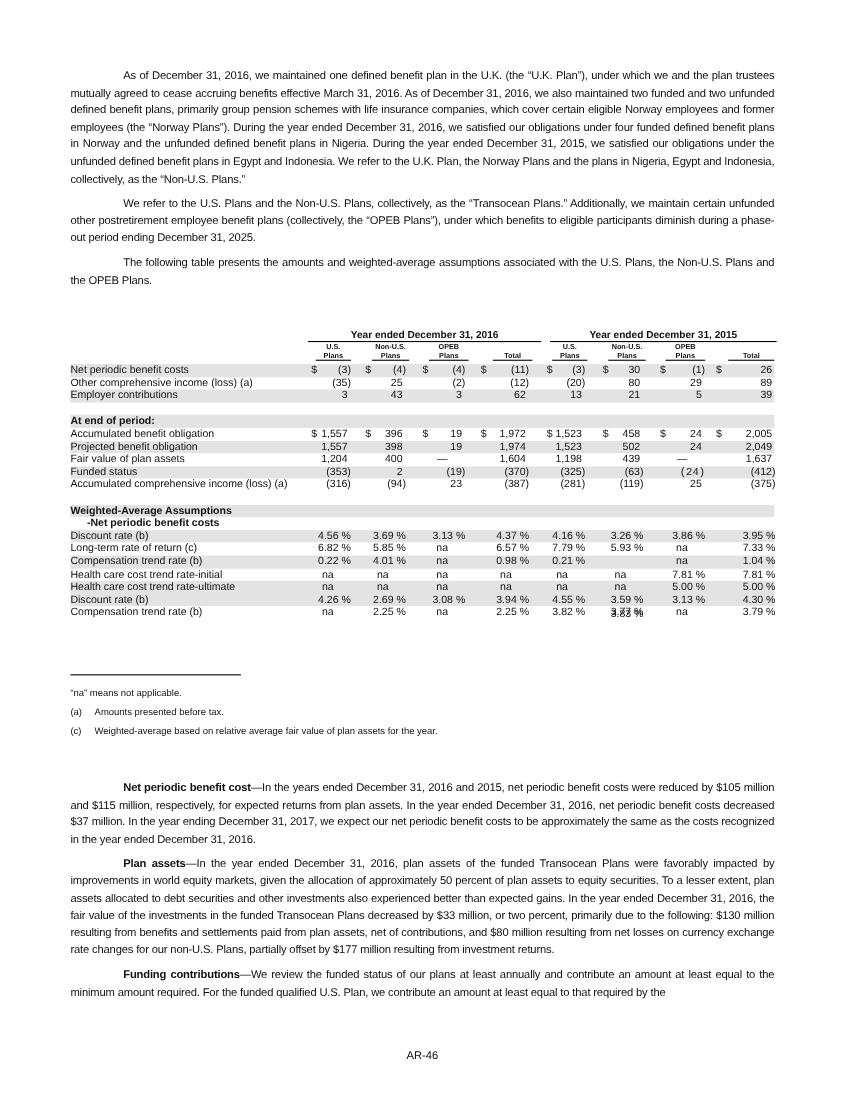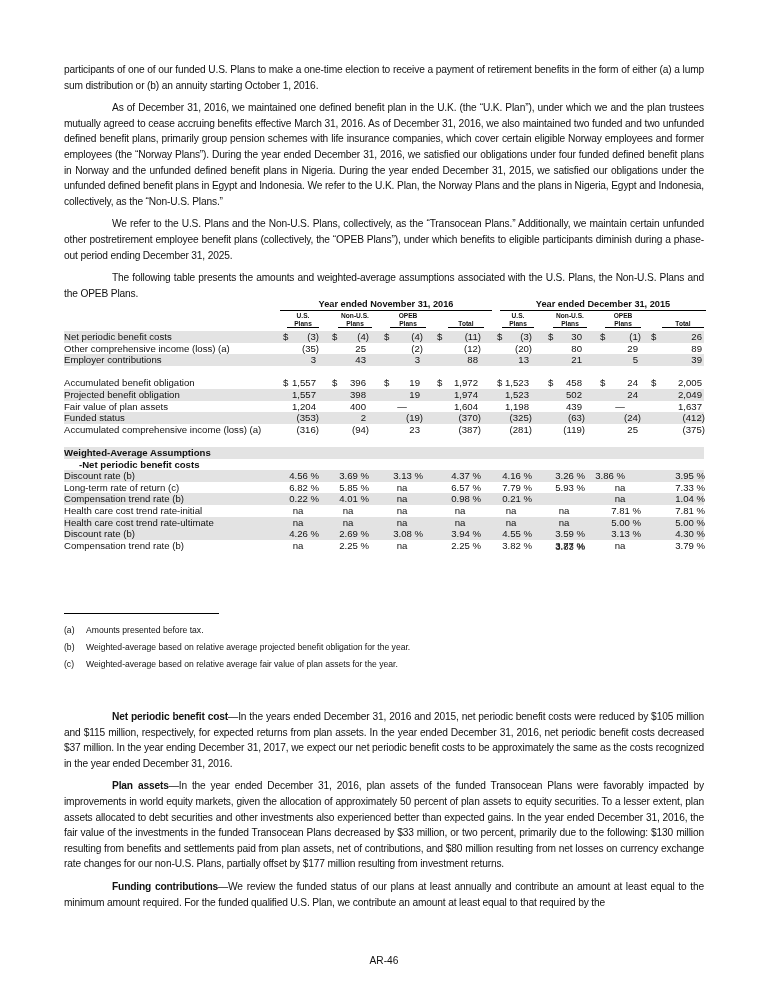--- a/index.html
+++ b/index.html
@@ -35,29 +35,28 @@
   .fn-row { white-space: nowrap; }
   .fn-key { display: inline-block; width: 22px; }
 
   .lower { position: absolute; left: 64px; top: 709px; width: 640px; }
   .pagenum { position: absolute; left: 0; width: 768px; top: 955px; text-align: center; font-size: 10.2px; }
 </style>
 </head>
 <body>
 
 <div class="page">
-  <p class="para">participants of one of our funded U.S. Plans to make a one-time election to receive a payment of retirement benefits in the form of either (a) a lump sum distribution or (b) an annuity starting October 1, 2016.</p>
   <p class="para indent">As of December 31, 2016, we maintained one defined benefit plan in the U.K. (the “U.K. Plan”), under which we and the plan trustees mutually agreed to cease accruing benefits effective March 31, 2016.  As of December 31, 2016, we also maintained two funded and two unfunded defined benefit plans, primarily group pension schemes with life insurance companies, which cover certain eligible Norway employees and former employees (the “Norway Plans”).  During the year ended December 31, 2016, we satisfied our obligations under four funded defined benefit plans in Norway and the unfunded defined benefit plans in Nigeria.  During the year ended December 31, 2015, we satisfied our obligations under the unfunded defined benefit plans in Egypt and Indonesia.  We refer to the U.K. Plan, the Norway Plans and the plans in Nigeria, Egypt and Indonesia, collectively, as the “Non-U.S. Plans.”</p>
   <p class="para indent">We refer to the U.S. Plans and the Non-U.S. Plans, collectively, as the “Transocean Plans.”  Additionally, we maintain certain unfunded other postretirement employee benefit plans (collectively, the “OPEB Plans”), under which benefits to eligible participants diminish during a phase-out period ending December 31, 2025.</p>
   <p class="para indent">The following table presents the amounts and weighted-average assumptions associated with the U.S. Plans, the Non-U.S. Plans and the OPEB Plans.</p>
 </div>
 
 <div class="tbl">
   <div class="hdr-area">
-    <div class="hdr-year" style="left:216px;width:212px;">Year ended November 31, 2016</div>
+    <div class="hdr-year" style="left:216px;width:212px;">Year ended December 31, 2016</div>
     <div class="hdr-year" style="left:436px;width:206px;">Year ended December 31, 2015</div>
     <div id="colheaders">
         <div class="hdr-col" style="left: 223px; top: 14px; width: 32px;">
           <div>U.S.</div>
           <div>Plans</div>
         </div>
         <div class="hdr-col" style="left: 274px; top: 14px; width: 34px;">
           <div>Non-U.S.</div>
           <div>Plans</div>
         </div>
@@ -116,27 +115,30 @@
         <span class="cell" style="right: 172px;">(20)</span>
         <span class="cell" style="right: 122px;">80</span>
         <span class="cell" style="right: 66px;">29</span>
         <span class="cell" style="right: 2px;">89</span>
       </div>
       <div class="row shade">
         <span class="lbl">Employer contributions</span>
         <span class="cell" style="right: 388px;">3</span>
         <span class="cell" style="right: 338px;">43</span>
         <span class="cell" style="right: 284px;">3</span>
-        <span class="cell" style="right: 226px;">88</span>
+        <span class="cell" style="right: 226px;">62</span>
         <span class="cell" style="right: 175px;">13</span>
         <span class="cell" style="right: 122px;">21</span>
         <span class="cell" style="right: 66px;">5</span>
         <span class="cell" style="right: 2px;">39</span>
       </div>
       <div class="spacer"></div>
+      <div class="row shade">
+        <span class="lbl bold">At end of period:</span>
+      </div>
       <div class="row">
         <span class="lbl">Accumulated benefit obligation</span>
         <span class="dollar" style="left: 219px;">$</span>
         <span class="cell" style="right: 388px;">1,557</span>
         <span class="dollar" style="left: 268px;">$</span>
         <span class="cell" style="right: 338px;">396</span>
         <span class="dollar" style="left: 320px;">$</span>
         <span class="cell" style="right: 284px;">19</span>
         <span class="dollar" style="left: 373px;">$</span>
         <span class="cell" style="right: 226px;">1,972</span>
@@ -172,21 +174,21 @@
         <span class="cell" style="right: 2px;">1,637</span>
       </div>
       <div class="row shade">
         <span class="lbl">Funded status</span>
         <span class="cell" style="right: 385px;">(353)</span>
         <span class="cell" style="right: 338px;">2</span>
         <span class="cell" style="right: 281px;">(19)</span>
         <span class="cell" style="right: 223px; margin-left: 38px;">(370)</span>
         <span class="cell" style="right: 172px;">(325)</span>
         <span class="cell" style="right: 119px;">(63)</span>
-        <span class="cell" style="right: 63px;">(24)</span>
+        <span class="cell" style="right: 63px; font-family: Liberation Mono, monospace;">(24)</span>
         <span class="cell" style="right: -1px;">(412)</span>
       </div>
       <div class="row">
         <span class="lbl">Accumulated comprehensive income (loss) (a)</span>
         <span class="cell" style="right: 385px;">(316)</span>
         <span class="cell" style="right: 335px;">(94)</span>
         <span class="cell" style="right: 284px;">23</span>
         <span class="cell" style="right: 223px;">(387)</span>
         <span class="cell" style="right: 172px;">(281)</span>
         <span class="cell" style="right: 119px;">(119)</span>
@@ -201,21 +203,21 @@
         <span class="lbl bold sub">-Net periodic benefit costs</span>
       </div>
       <div class="row shade">
         <span class="lbl">Discount rate (b)</span>
         <span class="cell" style="right: 385px;">4.56 %</span>
         <span class="cell" style="right: 335px;">3.69 %</span>
         <span class="cell" style="right: 281px;">3.13 %</span>
         <span class="cell" style="right: 223px;">4.37 %</span>
         <span class="cell" style="right: 172px;">4.16 %</span>
         <span class="cell" style="right: 119px;">3.26 %</span>
-        <span class="cell" style="right: 79px;">3.86 %</span>
+        <span class="cell" style="right: 63px;">3.86 %</span>
         <span class="cell" style="right: -1px;">3.95 %</span>
       </div>
       <div class="row">
         <span class="lbl">Long-term rate of return (c)</span>
         <span class="cell" style="right: 385px;">6.82 %</span>
         <span class="cell" style="right: 335px;">5.85 %</span>
         <span class="cell" style="left: 321px; width: 34px; text-align: center;">na</span>
         <span class="cell" style="right: 223px;">6.57 %</span>
         <span class="cell" style="right: 172px;">7.79 %</span>
         <span class="cell" style="right: 119px;">5.93 %</span>
@@ -275,22 +277,22 @@
         <span class="cell" style="right: 172px;">3.82 %</span>
         <span class="cell" style="right: 119px;">3.77 %</span>
         <span class="cell" style="left: 539px; width: 34px; text-align: center;">na</span>
         <span class="cell" style="right: -1px;">3.79 %</span>
       </div>
     </div>
 </div>
 
 <div class="footnote-rule"></div>
 <div class="footnotes">
+  <div class="fn-row">“na” means not applicable.</div>
   <div class="fn-row"><span class="fn-key">(a)</span><span>Amounts presented before tax.</span></div>
-  <div class="fn-row"><span class="fn-key">(b)</span><span>Weighted-average based on relative average projected benefit obligation for the year.</span></div>
   <div class="fn-row"><span class="fn-key">(c)</span><span>Weighted-average based on relative average fair value of plan assets for the year.</span></div>
 </div>
 
 <div class="lower">
   <p class="para indent"><b>Net periodic benefit cost</b><span>—In the years ended December 31, 2016 and 2015, net periodic benefit costs were reduced by $105 million and $115 million, respectively, for expected returns from plan assets.  In the year ended December 31, 2016, net periodic benefit costs decreased $37 million.  In the year ending December 31, 2017, we expect our net periodic benefit costs to be approximately the same as the costs recognized in the year ended December 31, 2016.</span></p>
   <p class="para indent"><b>Plan assets</b><span>—In the year ended December 31, 2016, plan assets of the funded Transocean Plans were favorably impacted by improvements in world equity markets, given the allocation of approximately 50 percent of plan assets to equity securities.  To a lesser extent, plan assets allocated to debt securities and other investments also experienced better than expected gains.  In the year ended December 31, 2016, the fair value of the investments in the funded Transocean Plans decreased by $33 million, or two percent, primarily due to the following: $130 million resulting from benefits and settlements paid from plan assets, net of contributions, and $80 million resulting from net losses on currency exchange rate changes for our non-U.S. Plans, partially offset by $177 million resulting from investment returns.</span></p>
   <p class="para indent"><b>Funding contributions</b><span>—We review the funded status of our plans at least annually and contribute an amount at least equal to the minimum amount required.  For the funded qualified U.S. Plan, we contribute an amount at least equal to that required by the</span></p>
 </div>
 
 <div class="pagenum">AR-46</div>

